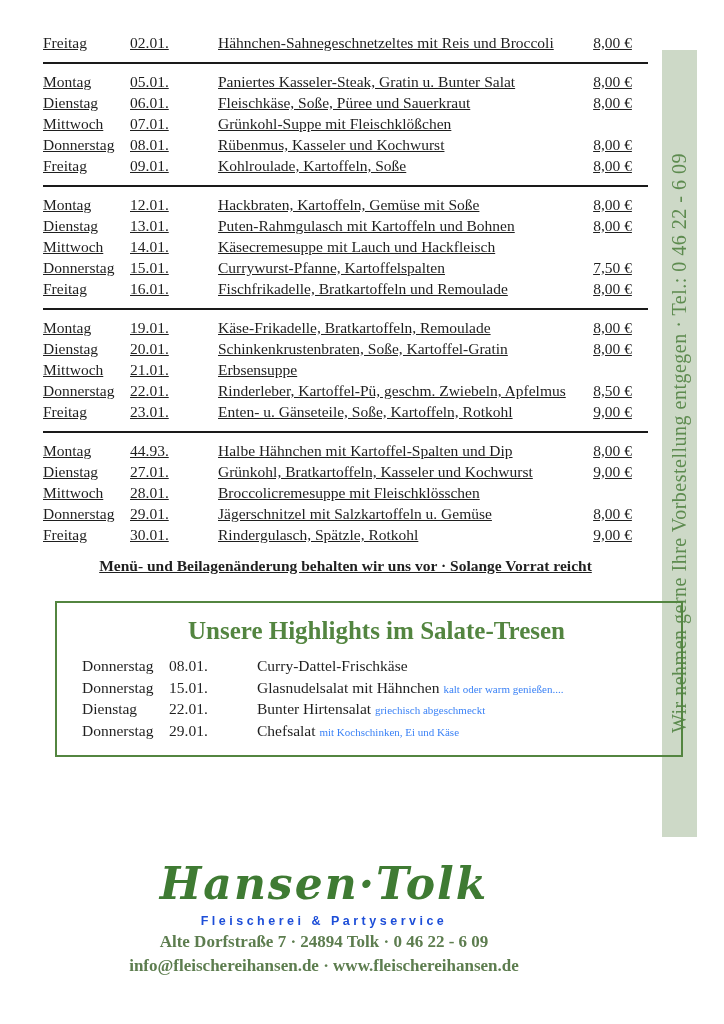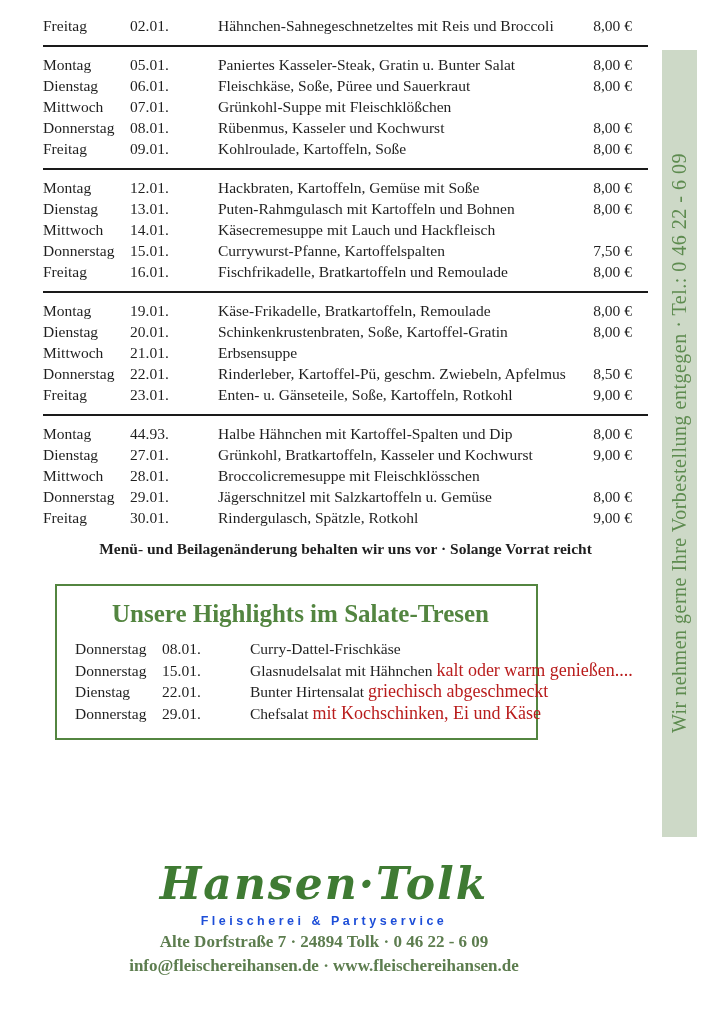--- a/index.html
+++ b/index.html
@@ -32,21 +32,21 @@
     position:absolute; left:43px; top:0; width:605px;
   }
   .title{
     margin-top:40px;
     text-align:center;
     font-size:50px;
     font-weight:bold;
     color:#538540;
     line-height:1.15;
   }
-  .menu{ margin-top:15px; }
+  .menu{ margin-top:32px;text-decoration:underline; }
   .row{
     display:flex;
     align-items:baseline;
     height:21px;
     font-size:15.5px;
     line-height:21px;
     white-space:nowrap;
   }
   .c-day{ width:87px; flex:0 0 87px; }
   .c-date{ width:88px; flex:0 0 88px; }
@@ -59,23 +59,23 @@
   }
   .note{
     margin-top:12px;
     text-align:center;
     font-weight:bold;
     font-size:15.5px;
   }
   
   .hl-box{
     margin:26px 0 0 12px;
-    width:483px;
+    width:628px;
     border:2px solid #538540;
-    padding:10px 0 14px 8px;
+    padding:10px 0 14px 15px;
     box-sizing:border-box;
     font-family:Liberation Serif, serif;
   }
   .hl-title{
     text-align:center;
     font-size:25px;
     font-weight:bold;
     color:#538540;
     margin:4px 0 10px 0;
   }
@@ -84,22 +84,22 @@
     align-items:baseline;
     height:21.5px;
     font-size:15.5px;
     line-height:21.5px;
     white-space:nowrap;
   }
   .hl-day{ flex:0 0 87px; margin-left:10px; }
   .hl-date{ flex:0 0 88px; }
   .hl-dish{ flex:1 1 auto; }
   .hl-note{
-    font-size:18px;
-    color:#b91c1c;
+    font-size:11px;
+    color:#3b82f6;
   }
   
   .footer{
     position:absolute; left:0; top:840px; width:648px;
     text-align:center;
   }
   .logo{
     font-family:"DejaVu Serif", serif;
     font-style:italic;
     font-weight:bold;

